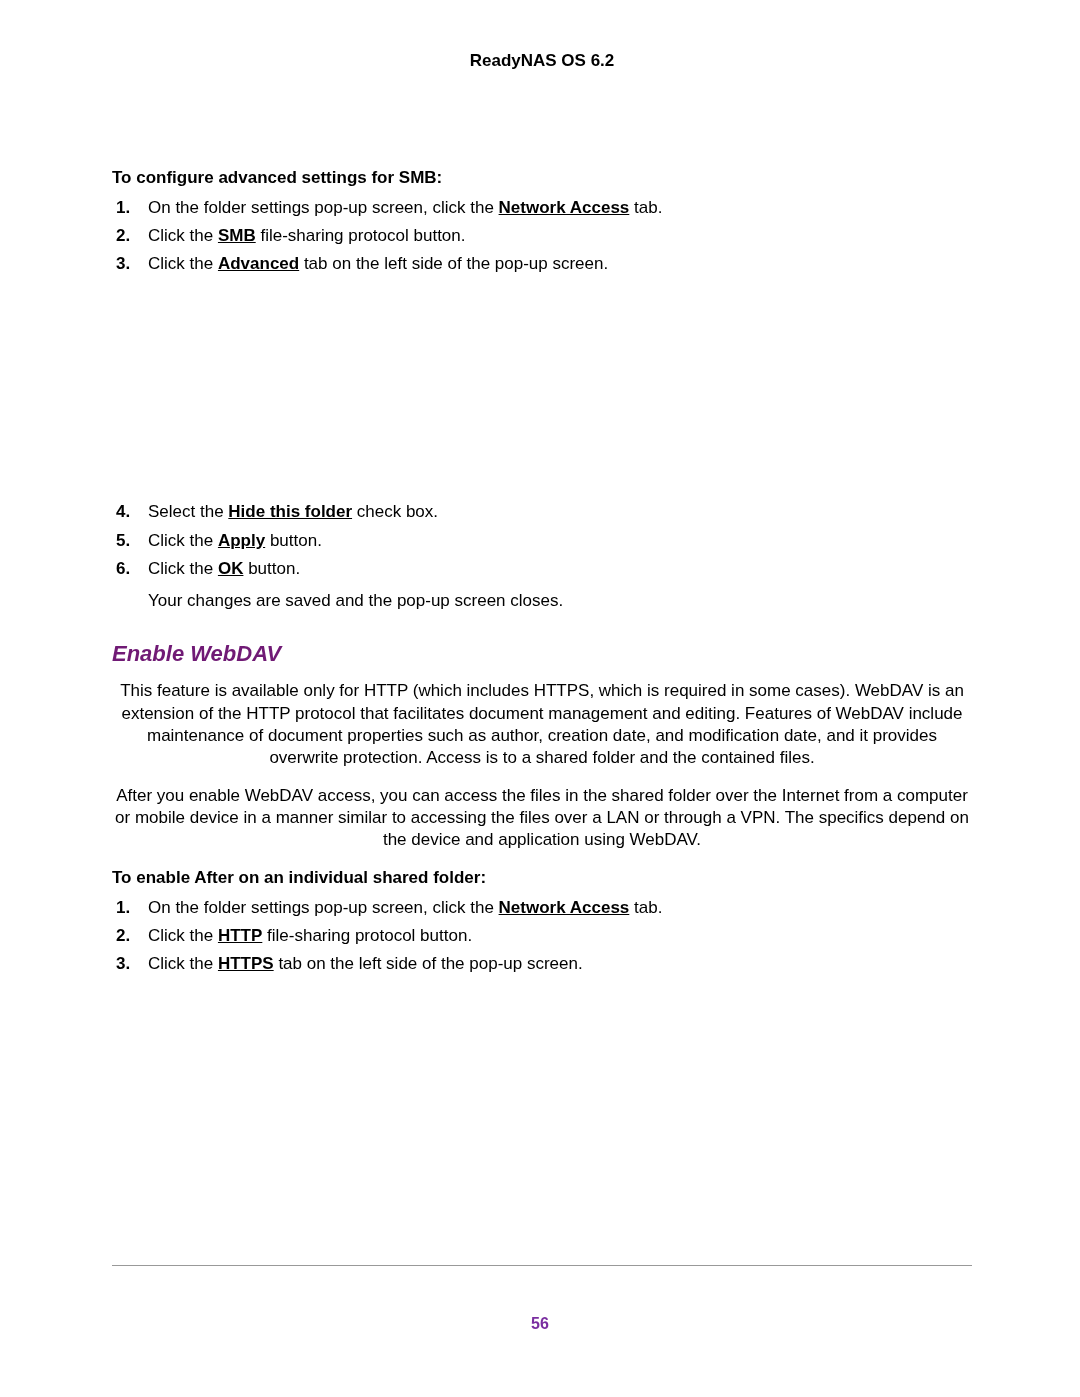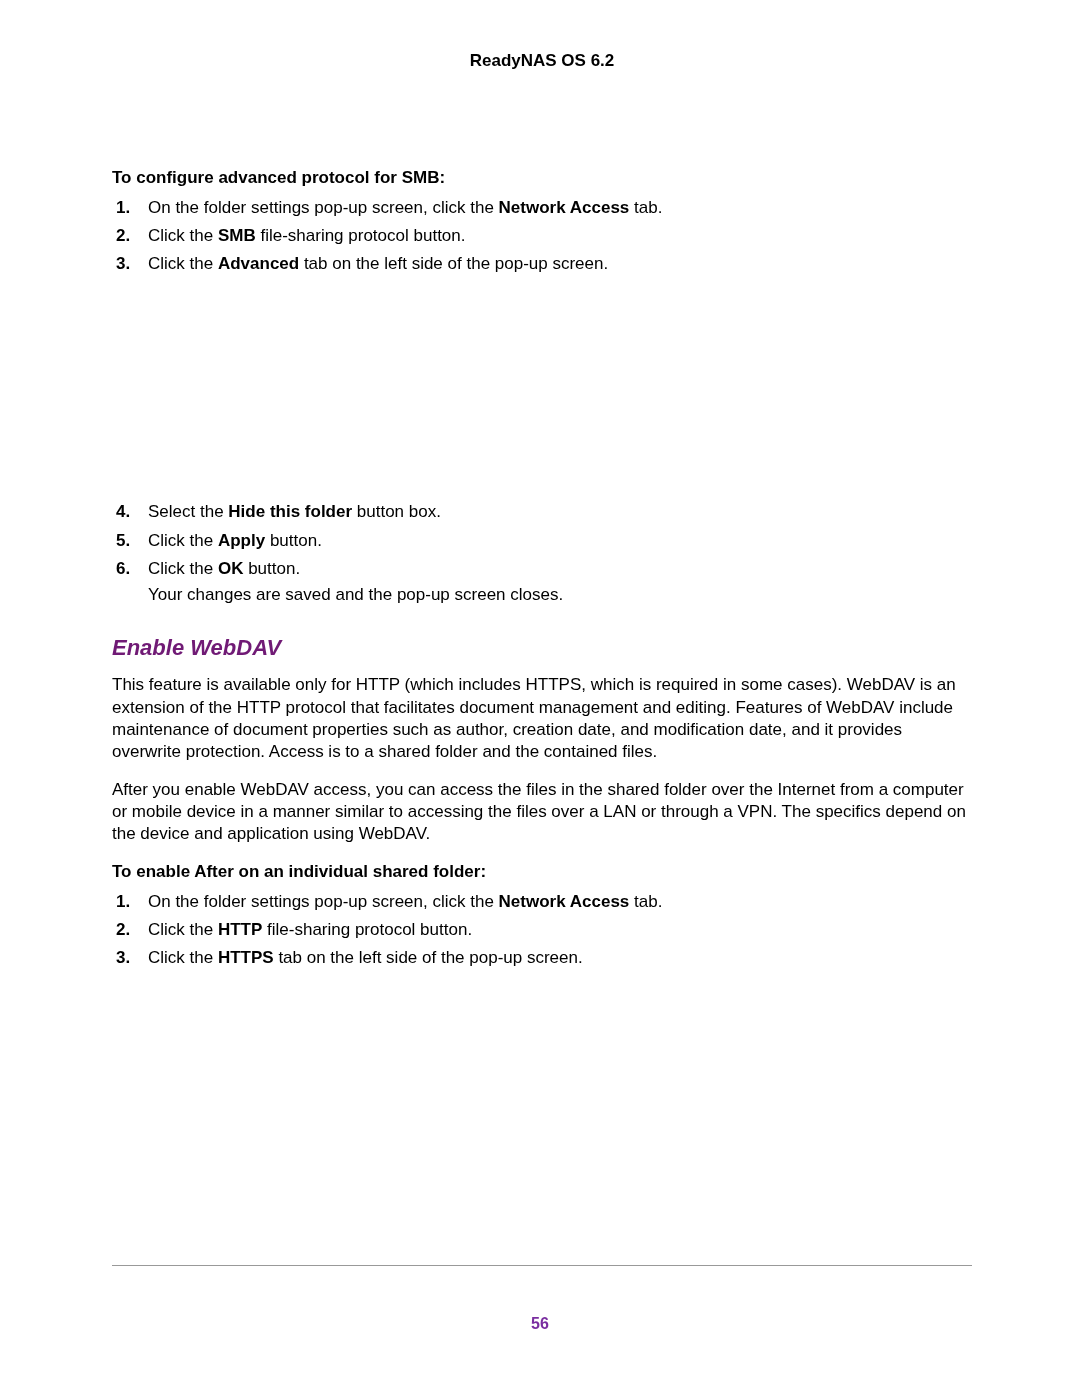--- a/index.html
+++ b/index.html
@@ -40,34 +40,34 @@
     margin-bottom: 6px;
   }
   ol.numbered li .num {
     position: absolute;
     left: 4px;
     top: 0;
     font-weight: bold;
   }
   .subtext {
     display: block;
-    margin-top: 4px;
+    margin-top: 10px;
   }
-  b { font-weight: bold; }
+  b { font-weight: bold; text-decoration: underline; }
   .gap-large { height: 216px; }
   .section-heading {
     color: #701a75;
     font-style: italic;
     font-weight: bold;
     font-size: 22px;
     margin: 28px 0 12px 0;
   }
   .para {
     margin-bottom: 16px;
-    text-align: left;
+    text-align: center;
   }
   hr.footer-rule {
     border: none;
     border-top: 1px solid #999;
     position: absolute;
     left: 112px;
     right: 108px;
     bottom: 123px;
   }
   .footer-title {
@@ -90,21 +90,21 @@
     font-size: 16px;
   }
 </style>
 </head>
 <body>
 
 <div class="page">
 
   <div class="doc-header">ReadyNAS OS 6.2</div>
 
-  <div class="section-lead">To configure advanced protocol for SMB:</div>
+  <div class="section-lead">To configure advanced settings for SMB:</div>
 
   <ol class="numbered">
     <li>
       <span class="num">1.</span>
       <span>On the folder settings pop-up screen, click the </span><b>Network Access</b><span> tab.</span>
     </li>
     <li>
       <span class="num">2.</span>
       <span>Click the </span><b>SMB</b><span> file-sharing protocol button.</span>
     </li>
@@ -112,21 +112,21 @@
       <span class="num">3.</span>
       <span>Click the </span><b>Advanced</b><span> tab on the left side of the pop-up screen.</span>
     </li>
   </ol>
 
   <div class="gap-large"></div>
 
   <ol class="numbered">
     <li>
       <span class="num">4.</span>
-      <span>Select the </span><b>Hide this folder</b><span> button box.</span>
+      <span>Select the </span><b>Hide this folder</b><span> check box.</span>
     </li>
     <li>
       <span class="num">5.</span>
       <span>Click the </span><b>Apply</b><span> button.</span>
     </li>
     <li>
       <span class="num">6.</span>
       <span>Click the </span><b>OK</b><span> button.</span>
       <span class="subtext">Your changes are saved and the pop-up screen closes.</span>
     </li>

